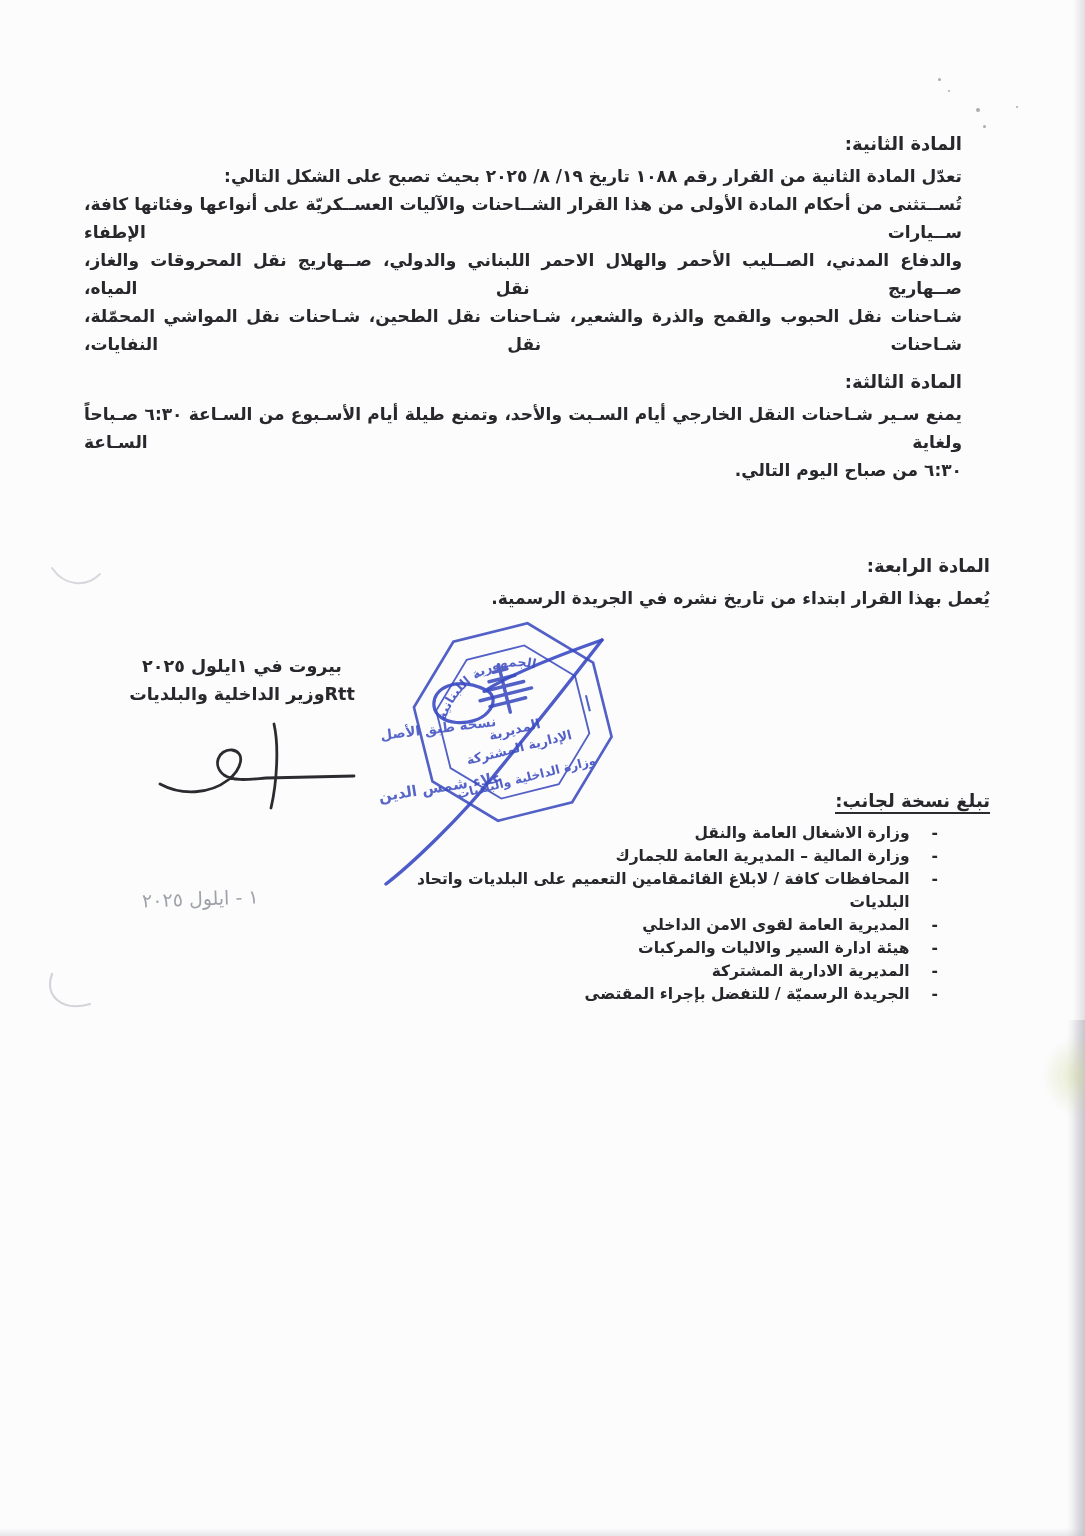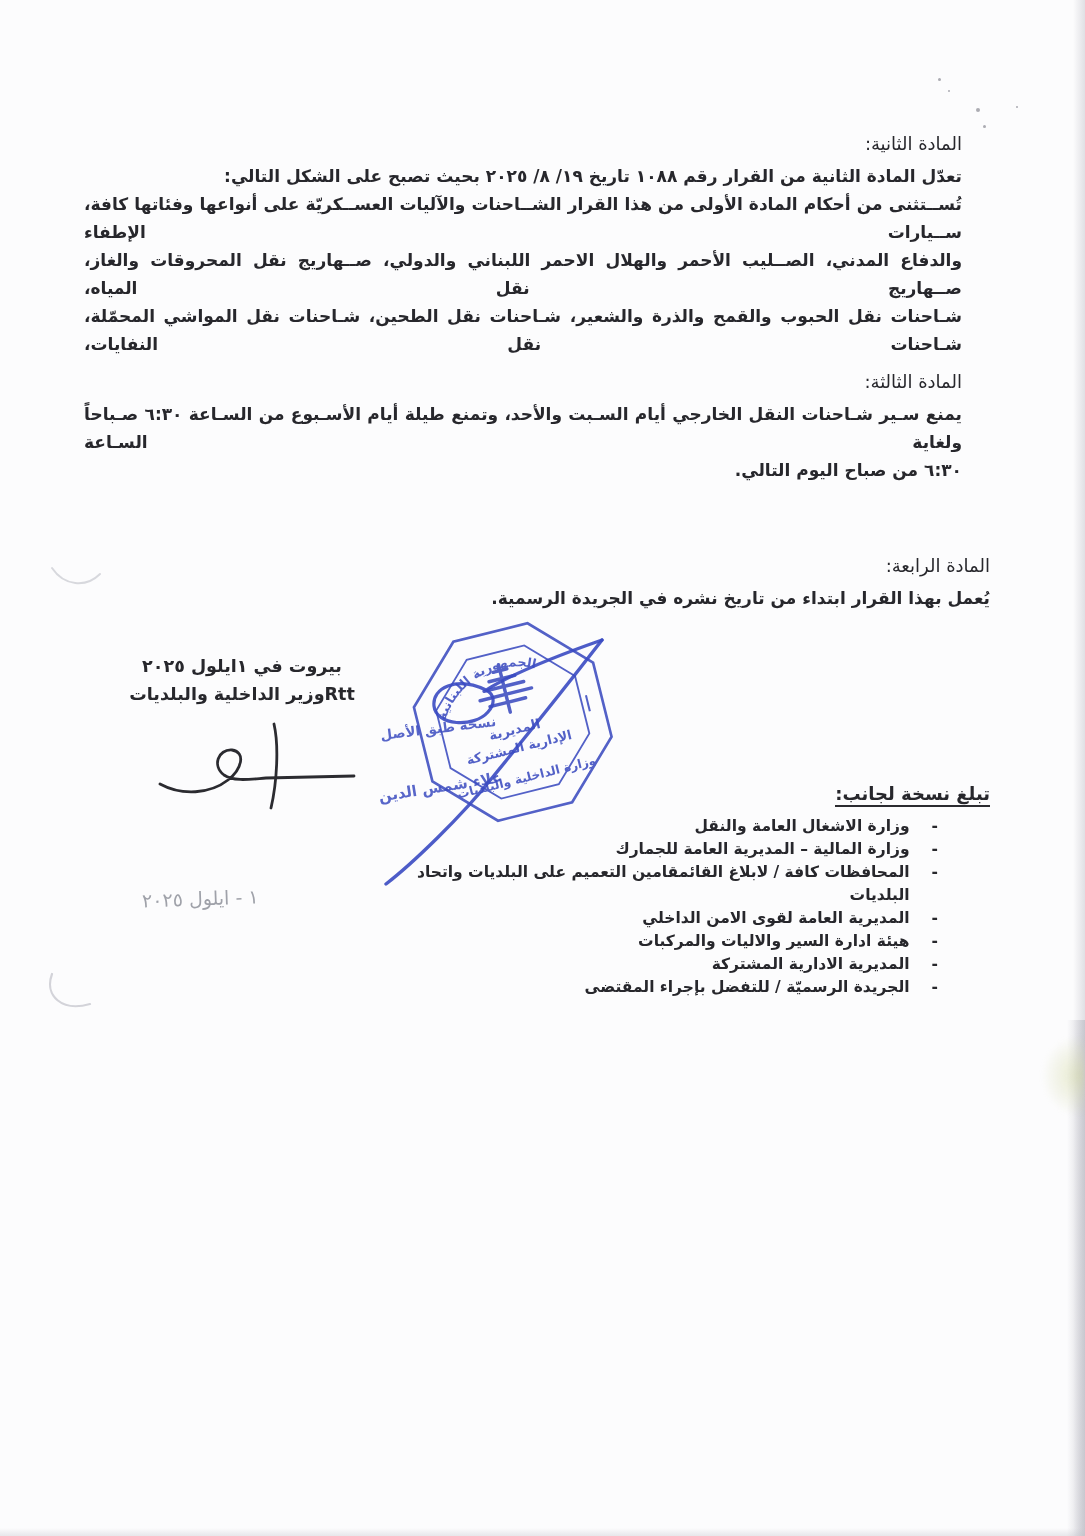--- a/index.html
+++ b/index.html
@@ -2,29 +2,29 @@
 <html lang="ar"><head>
 <meta charset="utf-8">
 <style>
   html,body{margin:0;padding:0;background:#e9e9ec;}
   .page{
     position:relative;width:1085px;height:1536px;background:#fcfcfd;overflow:hidden;
     font-family:"DejaVu Sans","Liberation Sans",sans-serif;color:#27272c;margin:0 auto;
   }
   
   .article{position:absolute;direction:rtl;text-align:right;font-size:17px;line-height:28px;font-weight:600;}
-  .art-heading{margin:0 0 4px 0;font-size:18px;font-weight:400;}
+  .art-heading{margin:0 0 4px 0;font-size:18px;font-weight:700;}
   .article p{margin:0;}
   .just{text-align:justify;text-align-last:justify;}
   
   .sig-block{position:absolute;left:112px;top:644px;width:260px;direction:rtl;text-align:center;
     font-size:17.5px;line-height:28px;font-weight:700;margin-top:8px;}
   
   .dist{position:absolute;right:95px;top:782px;width:620px;direction:rtl;font-weight:600;}
-  .dist-heading{display:inline-block;margin:1px 0 8px 0;font-size:18px;font-weight:700;
+  .dist-heading{display:inline-block;margin:8px 0 8px 0;font-size:18px;font-weight:700;
     border-bottom:2px solid #2b2b30;padding-bottom:1px;}
   .dist-row{display:flex;gap:22px;margin-right:52px;font-size:15.5px;line-height:23px;align-items:flex-start;}
   .dist-dash{flex:0 0 auto;}
   .dist-text{flex:0 1 auto;}
   
   .stamp-wrap{position:absolute;left:400px;top:616px;width:226px;height:214px;transform:rotate(-14deg);opacity:.88;}
   .ink-note{position:absolute;color:#3c4cc0;direction:rtl;font-weight:600;opacity:.85;}
   .note-copy{left:380px;top:720px;font-size:13.5px;transform:rotate(-7deg);}
   .note-name{left:378px;top:778px;font-size:15px;transform:rotate(-9deg);}
   .sig-svg{position:absolute;}

